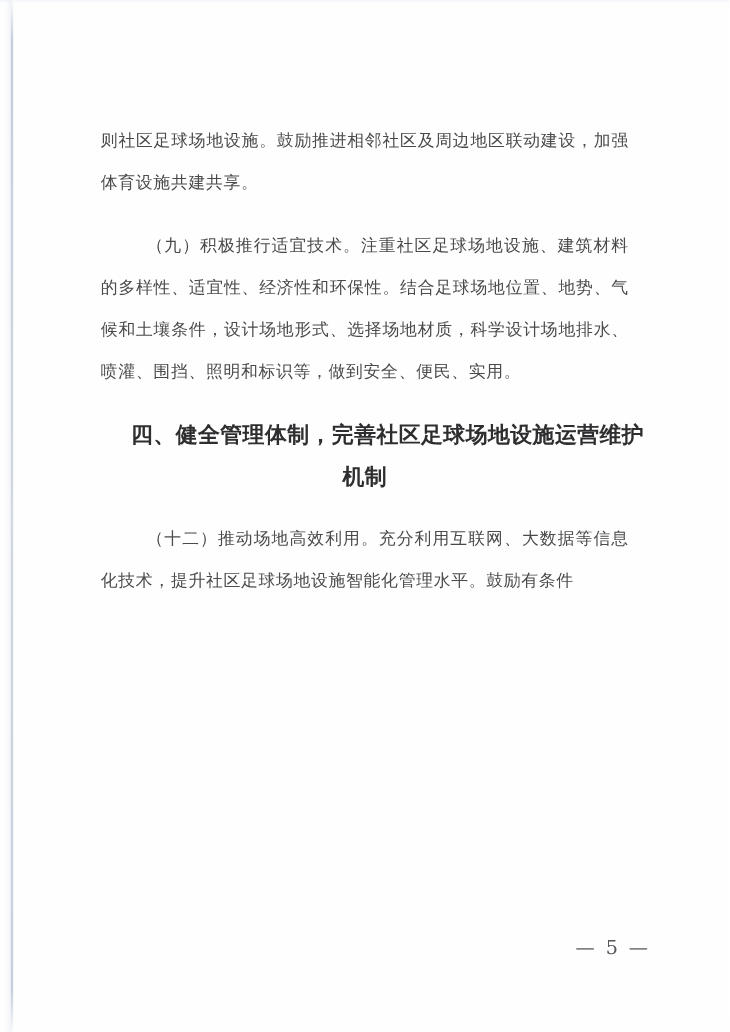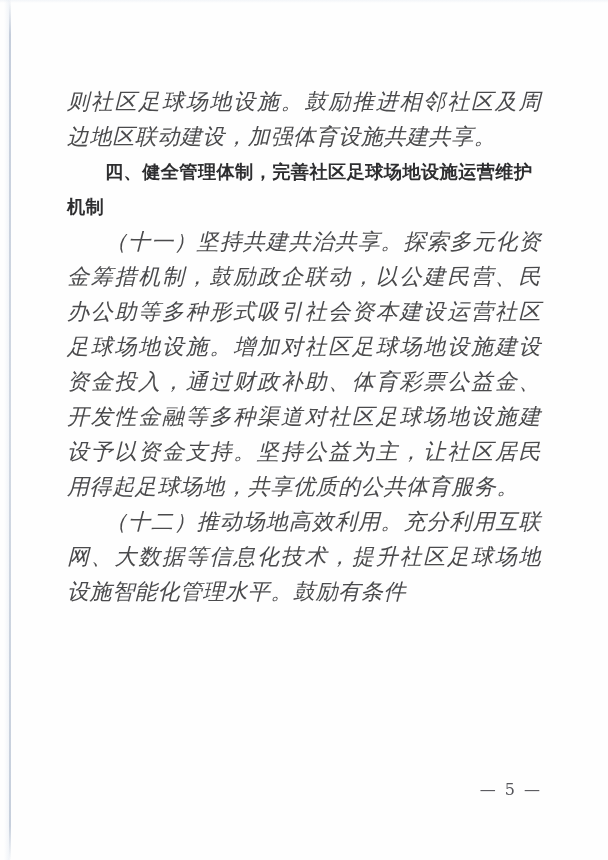--- a/index.html
+++ b/index.html
@@ -48,45 +48,44 @@
   }
 
   .content {
     position: absolute;
     left: 67px;
     top: 84px;
     width: 474px;
   }
 
   p.para {
-    margin: 0;
-    font-size: 22px;
+    margin: 17px;
+    font-size: 14px;
     line-height: 35px;
     color: #4a4a4c;
     text-align: justify;
     text-justify: inter-ideograph;
     letter-spacing: 0.6px;
     text-indent: 0;
     font-family: "DejaVu Serif", "Liberation Serif", serif;
-    font-style: italic;
     -webkit-font-smoothing: antialiased;
   }
   p.indent {
     text-indent: 38px;
   }
   h2.section-heading {
     margin: 0;
     font-size: 18.2px;
     line-height: 35px;
     color: #2e2e30;
     font-weight: bold;
     text-indent: 38px;
     letter-spacing: 0.4px;
     font-family: "DejaVu Sans", "Liberation Sans", sans-serif;
-    text-align: left;
+    text-align: center;
   }
 
   .page-number {
     position: absolute;
     right: 66px;
     top: 780px;
     font-size: 16px;
     color: #55555a;
     letter-spacing: 2px;
     font-family: "DejaVu Serif", "Liberation Serif", serif;
@@ -99,25 +98,25 @@
 <div class="page">
 
   <div class="scan-edge-top"></div>
   <div class="scan-edge-left-soft"></div>
   <div class="scan-edge-left"></div>
 
   <div class="content">
 
     <p class="para">则社区足球场地设施。鼓励推进相邻社区及周边地区联动建设，加强体育设施共建共享。</p>
 
+    <p class="para indent">（九）积极推行适宜技术。注重社区足球场地设施、建筑材料的多样性、适宜性、经济性和环保性。结合足球场地位置、地势、气候和土壤条件，设计场地形式、选择场地材质，科学设计场地排水、喷灌、围挡、照明和标识等，做到安全、便民、实用。</p>
 
     <h2 class="section-heading">四、健全管理体制，完善社区足球场地设施运营维护机制</h2>
 
 
-    <p class="para indent">（十一）坚持共建共治共享。探索多元化资金筹措机制，鼓励政企联动，以公建民营、民办公助等多种形式吸引社会资本建设运营社区足球场地设施。增加对社区足球场地设施建设资金投入，通过财政补助、体育彩票公益金、开发性金融等多种渠道对社区足球场地设施建设予以资金支持。坚持公益为主，让社区居民用得起足球场地，共享优质的公共体育服务。</p>
 
     <p class="para indent">（十二）推动场地高效利用。充分利用互联网、大数据等信息化技术，提升社区足球场地设施智能化管理水平。鼓励有条件</p>
 
   </div>
 
   <div class="page-number">— 5 —</div>
 
 </div>
 
 </body></html>

